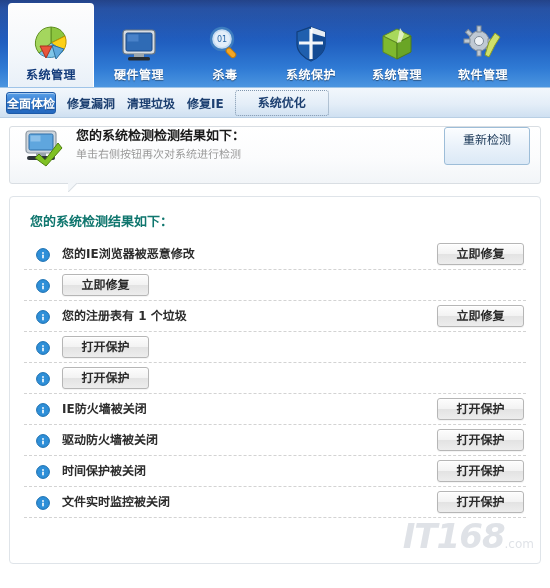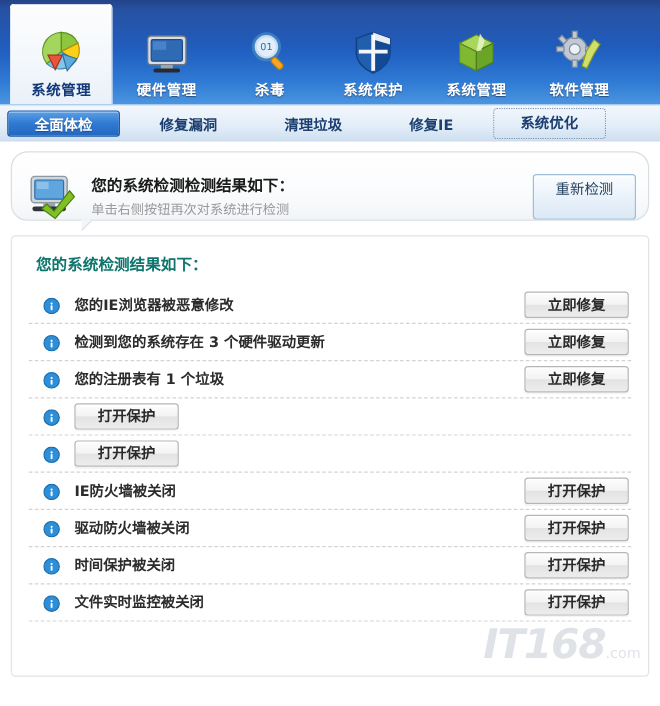--- a/index.html
+++ b/index.html
@@ -94,21 +94,21 @@
     background: linear-gradient(to bottom, #f2f7fc 0%, #e4eef8 55%, #cfe0f1 100%);
     border-bottom: 1px solid #b9cfe4;
     display: flex;
     align-items: center;
     padding-left: 6px;
     box-sizing: border-box;
   }
   .tab {
     height: 22px;
     line-height: 22px;
-    padding: 0 22px;
+    padding: 0 0;
     margin-right: 10px;
     font-size: 12px;
     font-weight: bold;
     color: #1c3f70;
     white-space: nowrap;
     cursor: pointer;
     border-radius: 3px;
     box-sizing: border-box;
     border: 1px solid transparent;
   }
@@ -133,25 +133,25 @@
     padding: 8px 9px 0 9px;
     box-sizing: border-box;
     height: 470px;
     background: #ffffff;
   }
 
   
   .bubble {
     position: relative;
     border: 1px solid #d9dee3;
-    border-radius: 14px;
+    border-radius: 3px;
     background: linear-gradient(to bottom, #ffffff 0%, #fbfcfd 55%, #f2f5f8 100%);
     height: 58px;
     display: flex;
-    align-items: flex-end;
+    align-items: flex-start;
     padding: 0 10px 0 12px;
     box-sizing: border-box;
   }
   .bubble-tail {
     position: absolute;
     left: 58px;
     bottom: -9px;
     width: 16px;
     height: 9px;
     overflow: hidden;
@@ -419,21 +419,20 @@
       </div>
 
       <div class="row">
         <span class="warn-icon">
           <svg viewBox="0 0 14 14" width="14" height="14">
               <circle cx="7" cy="7" r="6.4" fill="#2e8fd8" stroke="#1b6fb0" stroke-width="1"></circle>
               <circle cx="7" cy="5" r="0.9" fill="#fff"></circle>
               <rect x="6.2" y="6.4" width="1.6" height="4.2" rx="0.8" fill="#fff"></rect>
             </svg>
         </span>
-        <span class="row-label">检测到您的系统存在 3 个硬件驱动更新</span>
         <span class="btn-action">立即修复</span>
       </div>
 
       <div class="row">
         <span class="warn-icon">
           <svg viewBox="0 0 14 14" width="14" height="14">
               <circle cx="7" cy="7" r="6.4" fill="#2e8fd8" stroke="#1b6fb0" stroke-width="1"></circle>
               <circle cx="7" cy="5" r="0.9" fill="#fff"></circle>
               <rect x="6.2" y="6.4" width="1.6" height="4.2" rx="0.8" fill="#fff"></rect>
             </svg>

